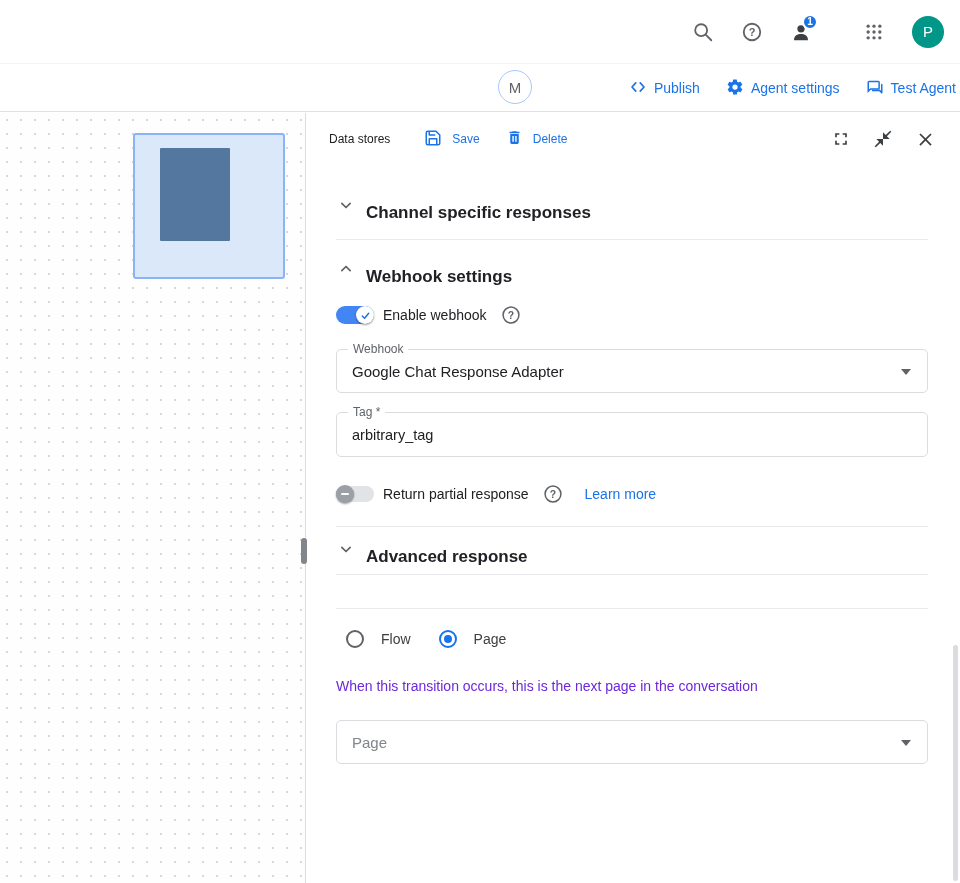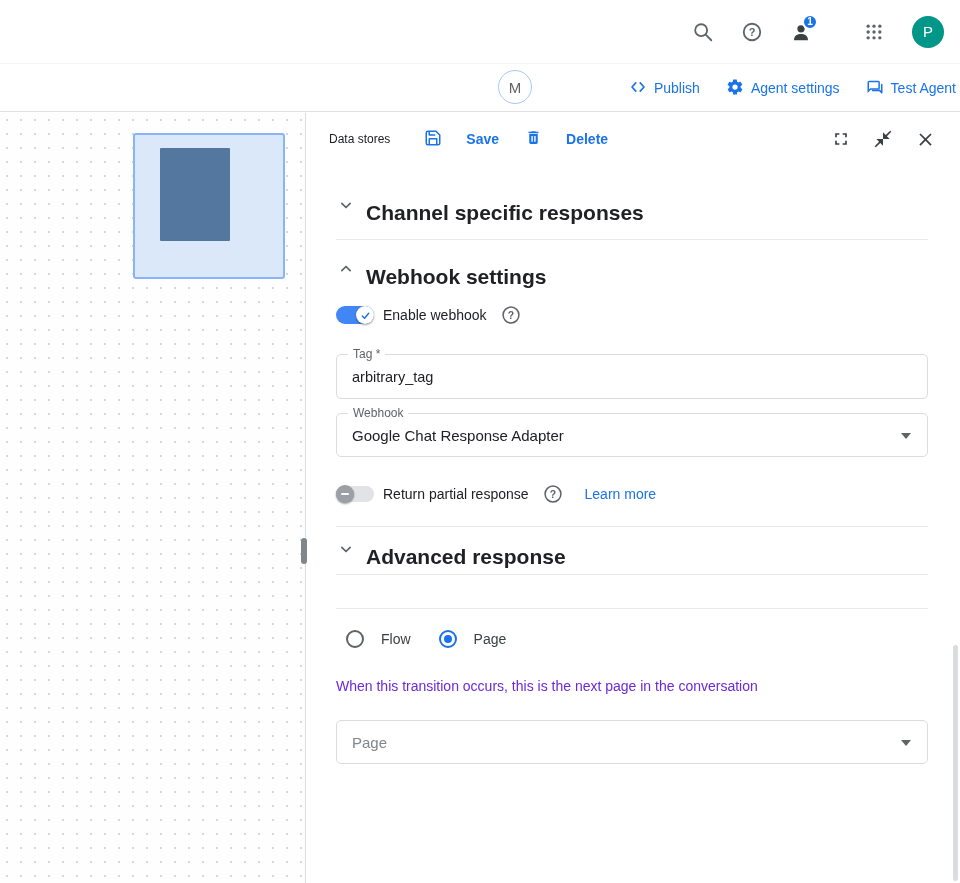--- a/index.html
+++ b/index.html
@@ -42,32 +42,32 @@
     border:2px solid #8ab4f8; border-radius:3px; cursor:pointer; }
   .node-inner { position:absolute; left:25px; top:13px; width:70px; height:93px; background:#54779f;
     border-radius:1px; }
   .drag-handle { position:absolute; left:301px; top:538px; width:6px; height:26px; border-radius:3px;
     background:#80868b; cursor:col-resize; z-index:5; }
 
   
   .panel { position:absolute; top:113px; left:307px; right:0; bottom:0; background:#fff; }
   .panel-header { display:flex; align-items:center; height:52px; padding:0 22px 0 22px; }
   .panel-title { font-size:12px; font-weight:400; color:#202124; margin-right:34px;text-align:right; }
-  .panel-action { display:flex; align-items:center; gap:24px; background:none; border:none;
-    color:#1a73e8; font-size:14px; font-weight:700; cursor:pointer; margin-right:26px;
+  .panel-action { display:flex; align-items:center; gap:10px; background:none; border:none;
+    color:#1a73e8; font-size:12px; font-weight:400; cursor:pointer; margin-right:26px;
     font-family:"Liberation Sans","DejaVu Sans",sans-serif; }
   .header-icons { margin-left:auto; display:flex; align-items:center; gap:16px; }
   .header-icon-btn { width:26px; height:26px; background:none; border:none; cursor:pointer;
     display:flex; align-items:center; justify-content:center; }
 
   .panel-content { position:absolute; top:52px; left:0; right:0; bottom:0; overflow:hidden;
     padding:18px 32px 0 29px; }
 
   .section-row { display:flex; align-items:center; gap:10px; cursor:pointer; }
-  .section-title { font-size:21px; font-weight:600; color:#202124;margin-top:12px; }
+  .section-title { font-size:17px; font-weight:600; color:#202124;margin-top:12px; }
   .divider { height:1px; background:#e8eaed; }
 
   .row-channel { height:48px; }
   .div-1 { margin-top:8px; }
   .row-webhook { height:48px; margin-top:7px; }
   .toggle-row { display:flex; align-items:center; height:40px; }
   .toggle-label { font-size:14px; color:#202124; margin-left:9px; }
   .help-badge { margin-left:14px; display:flex; align-items:center; }
   .learn-more { color:#1a73e8; font-size:14px; margin-left:22px; text-decoration:none; cursor:pointer; }
 
@@ -280,29 +280,29 @@
         </div>
         <span class="toggle-label">Enable webhook</span>
         <span class="help-badge">
           <svg width="20" height="20" viewBox="0 0 24 24">
               <circle cx="12" cy="12" r="9.5" fill="none" stroke="#5f6368" stroke-width="1.8"></circle>
               <text x="12" y="16.5" text-anchor="middle" font-size="12.5" font-weight="bold" fill="#5f6368" font-family="sans-serif">?</text>
             </svg>
         </span>
       </div>
 
-      <div class="field field-input">
-        <span class="field-label">Tag *</span>
-        <input type="text" value="arbitrary_tag" style="">
-      </div>
-
       <div class="field select-webhook">
         <span class="field-label">Webhook</span>
         <span class="field-value">Google Chat Response Adapter</span>
         <span class="caret"></span>
+      </div>
+
+      <div class="field field-input">
+        <span class="field-label">Tag *</span>
+        <input type="text" value="arbitrary_tag" style="">
       </div>
 
       <div class="toggle-row row-partial">
         <div class="toggle off">
           <div class="track"></div>
           <div class="thumb">
             <span class="dash"></span>
           </div>
         </div>
         <span class="toggle-label">Return partial response</span>

